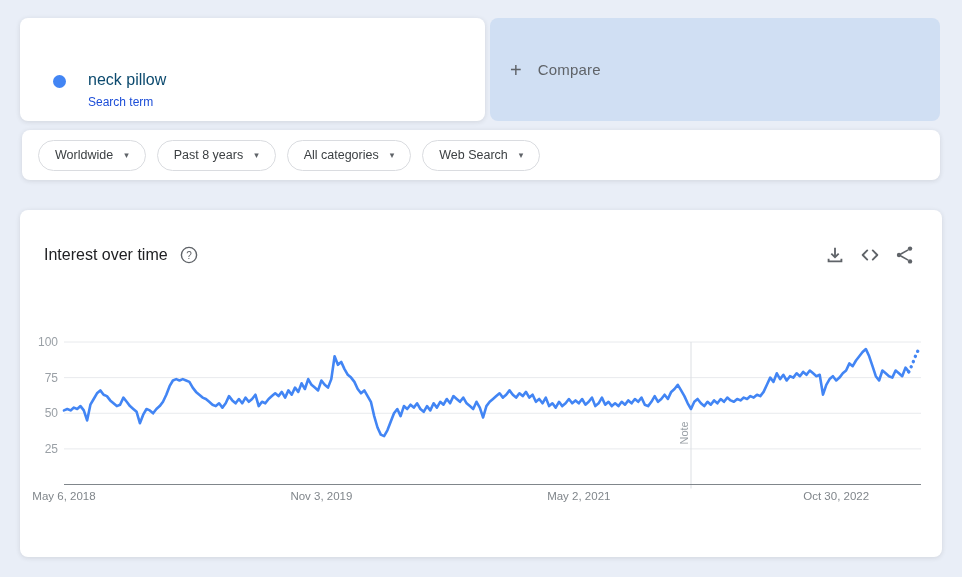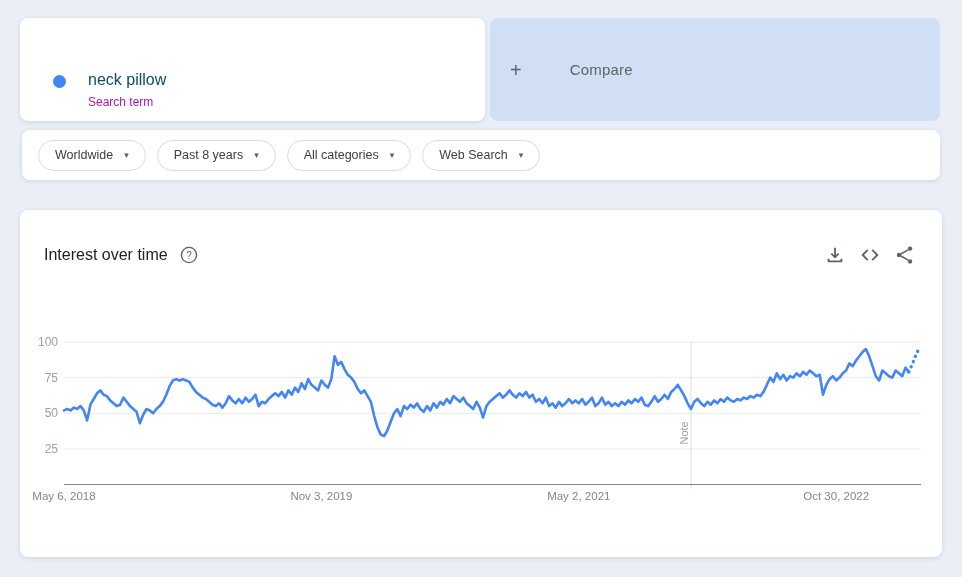--- a/index.html
+++ b/index.html
@@ -4,27 +4,27 @@
 <style>
   * { margin:0; padding:0; box-sizing:border-box; }
   html,body { width:962px; height:577px; overflow:hidden; }
   body { background:#e9eef7; font-family:"Liberation Sans", sans-serif; position:relative; }
   .card { position:absolute; background:#fff; border-radius:8px; box-shadow:0 1px 5px rgba(32,33,36,.12); }
 
   
   .term-card { left:20px; top:18px; width:465px; height:103px; cursor:pointer; }
   .term-dot { position:absolute; left:33px; top:57px; width:13px; height:13px; border-radius:50%; }
   .term-title { position:absolute; left:68px; top:53px; font-size:16px; color:#0c4a6e; }
-  .term-sub { position:absolute; left:68px; top:77px; font-size:12px; color:#a21caf; }
+  .term-sub { position:absolute; left:68px; top:77px; font-size:12px; color:#1d4ed8; }
 
   
   .compare-card { position:absolute; left:490px; top:18px; width:450px; height:103px;
     background:#d0dff3; border-radius:8px; display:flex; align-items:center; padding-left:20px; cursor:pointer; }
   .plus-icon { font-size:20px; color:#5f6368; font-weight:400; margin-right:16px; line-height:1; }
-  .compare-label { font-size:15px; color:#5f6368; letter-spacing:.2px;margin-left:32px; }
+  .compare-label { font-size:15px; color:#5f6368; letter-spacing:.2px; }
 
   
   .filter-bar { left:22px; top:130px; width:918px; height:50px; display:flex; align-items:center; padding-left:16px; gap:11px; }
   .pill { display:flex; align-items:center; justify-content:center; height:31px; padding:0 16px;
     background:#fff; border:1px solid #dadce0; border-radius:16px; font-size:12.5px; color:#3c4043;
     font-family:inherit; cursor:pointer; gap:11px; }
   .caret { font-size:9px; color:#5f6368; }
 
   
   .chart-card { left:20px; top:210px; width:922px; height:347px;padding-left:32px; }

